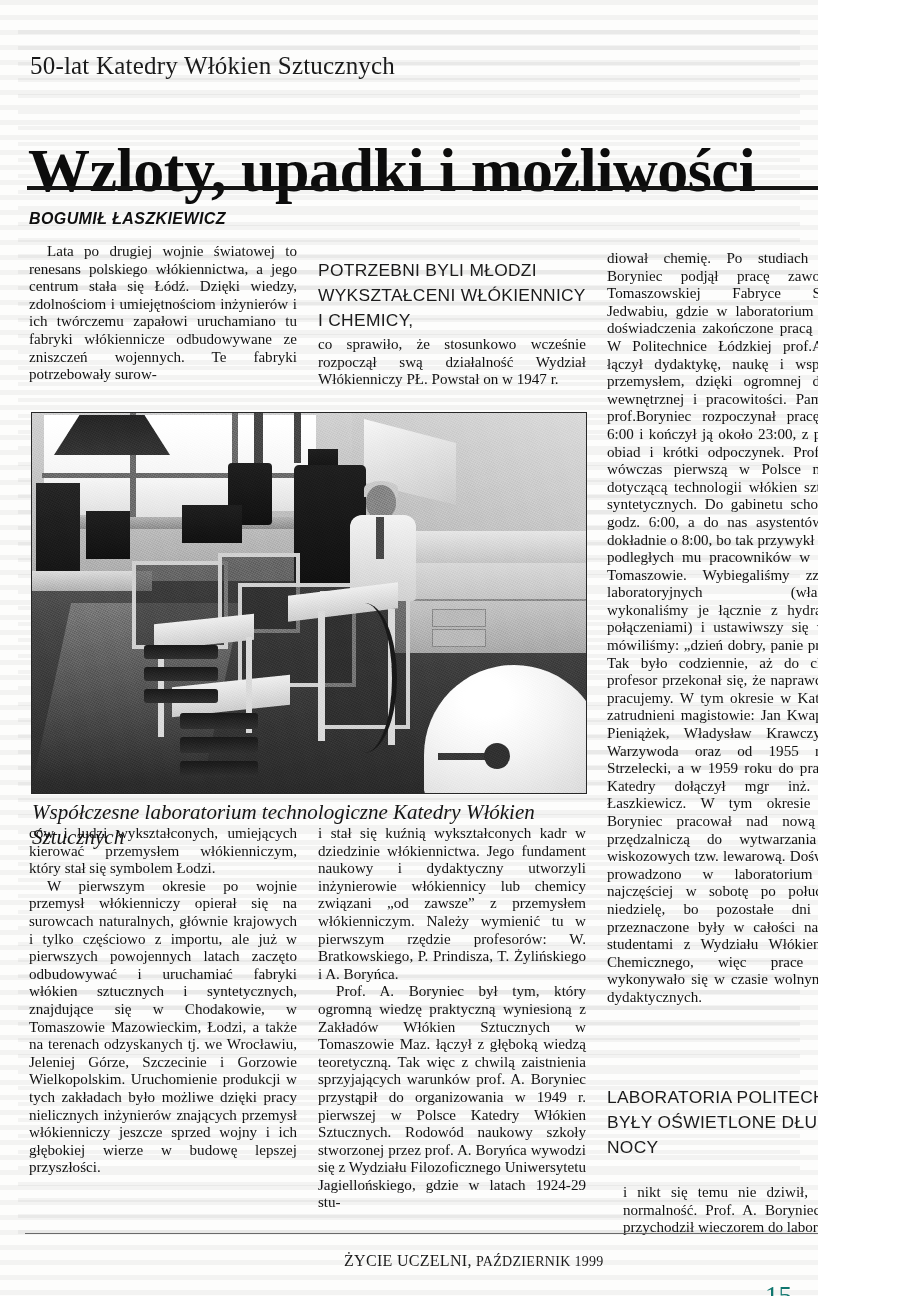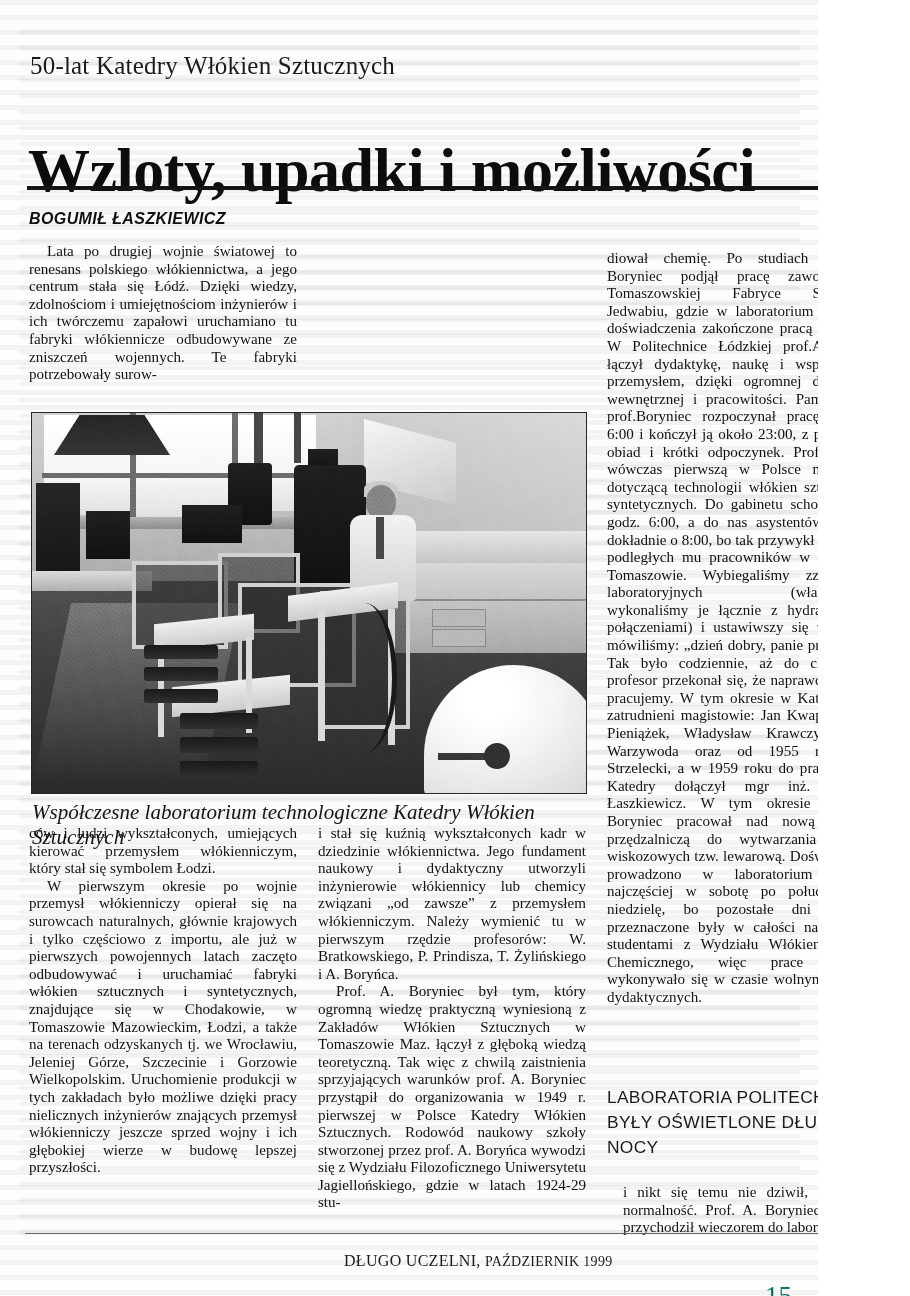--- a/index.html
+++ b/index.html
@@ -301,20 +301,24 @@
 
   <div class="kicker">50-lat Katedry Włókien Sztucznych</div>
   <h1 class="headline">Wzloty, upadki i możliwości</h1>
   <div class="rule-head"></div>
   <div class="byline">BOGUMIŁ ŁASZKIEWICZ</div>
 
   <div class="col" id="col1-top">
     <p>Lata po drugiej wojnie światowej to renesans polskiego włókiennictwa, a jego centrum stała się Łódź. Dzięki wiedzy, zdolnościom i umiejętnościom inżynierów i ich twórczemu zapałowi uruchamiano tu fabryki włókiennicze odbudowywane ze zniszczeń wojennych. Te fabryki potrzebowały surow-</p>
   </div>
 
+  <div class="pullquote" id="pq1">POTRZEBNI BYLI MŁODZI WYKSZTAŁCENI WŁÓKIENNICY I CHEMICY,</div>
+  <div class="col" id="col2-top">
+    <p class="noind">co sprawiło, że stosunkowo wcześnie rozpoczął swą działalność Wydział Włókienniczy PŁ. Powstał on w 1947 r.</p>
+  </div>
 
   <div class="col" id="col3">
     <p class="noind">diował chemię. Po studiach prof. A. Boryniec podjął pracę zawodową w Tomaszowskiej Fabryce Sztucznego Jedwabiu, gdzie w laboratorium prowadził doświadczenia zakończone pracą doktorską. W Politechnice Łódzkiej prof.A.Boryniec łączył dydaktykę, naukę i współpracę z przemysłem, dzięki ogromnej dyscyplinie wewnętrznej i pracowitości. Pamiętam, że prof.Boryniec rozpoczynał pracę o godz. 6:00 i kończył ją około 23:00, z przerwą na obiad i krótki odpoczynek. Profesor pisał wówczas pierwszą  w Polsce monografię dotyczącą technologii włókien sztucznych i syntetycznych. Do gabinetu schodził już o godz. 6:00, a do nas asystentów zaglądał dokładnie o 8:00, bo tak przywykł sprawdzać podległych mu pracowników w fabryce w Tomaszowie. Wybiegaliśmy zza stołów laboratoryjnych (własnoręcznie wykonaliśmy je łącznie z hydraulicznymi połączeniami) i ustawiwszy się w szeregu mówiliśmy: „dzień dobry, panie profesorze”. Tak było codziennie, aż do chwili gdy profesor przekonał się, że naprawdę solidnie pracujemy. W tym okresie w Katedrze byli zatrudnieni magistowie: Jan Kwapiński, Jan Pieniążek, Władysław Krawczyk i Jan Warzywoda oraz od 1955 r. Leszek Strzelecki, a w 1959 roku do pracowników Katedry dołączył mgr inż. Bogumił Łaszkiewicz. W tym okresie prof. A. Boryniec pracował nad nową maszyną przędzalniczą do wytwarzania włókien wiskozowych tzw. lewarową. Doświadczenia prowadzono w laboratorium Katedry najczęściej w sobotę po południu i w niedzielę, bo pozostałe dni tygodnia przeznaczone były w całości na pracę ze studentami z Wydziału Włókienniczego i Chemicznego, więc prace naukowe wykonywało się w czasie wolnym od zajęć dydaktycznych.</p>
   </div>
 
   <div class="pullquote" id="pq2">LABORATORIA POLITECHNIKI BYŁY OŚWIETLONE DŁUGO W NOCY</div>
   <div id="col3-tail">
     <p>i nikt się temu nie dziwił, to była normalność. Prof. A. Boryniec często przychodził wieczorem do laborato-</p>
   </div>
   <div class="arrow"></div>
@@ -383,17 +387,17 @@
     <p class="noind">ców i ludzi wykształconych, umiejących kierować przemysłem włókienniczym, który stał się symbolem Łodzi.</p>
     <p>W pierwszym okresie po wojnie przemysł włókienniczy opierał się na surowcach naturalnych, głównie krajowych i tylko częściowo z importu, ale już w pierwszych powojennych latach zaczęto odbudowywać i uruchamiać fabryki włókien sztucznych i syntetycznych, znajdujące się w Chodakowie, w Tomaszowie Mazowieckim, Łodzi, a także na terenach odzyskanych tj. we Wrocławiu, Jeleniej Górze, Szczecinie i Gorzowie Wielkopolskim. Uruchomienie produkcji w tych zakładach było możliwe dzięki pracy nielicznych inżynierów znających przemysł włókienniczy jeszcze sprzed wojny i ich głębokiej wierze w budowę lepszej przyszłości.</p>
   </div>
   <div class="col" id="col2-bot">
     <p class="noind">i stał się kuźnią wykształconych kadr w dziedzinie włókiennictwa. Jego fundament naukowy i dydaktyczny utworzyli inżynierowie włókiennicy lub chemicy związani „od zawsze” z przemysłem włókienniczym. Należy wymienić tu w pierwszym rzędzie profesorów: W. Bratkowskiego, P. Prindisza, T. Żylińskiego i A. Boryńca.</p>
     <p>Prof. A. Boryniec był tym, który ogromną wiedzę praktyczną wyniesioną z Zakładów Włókien Sztucznych w Tomaszowie Maz. łączył z głęboką wiedzą teoretyczną. Tak więc z chwilą zaistnienia sprzyjających warunków prof. A. Boryniec przystąpił do organizowania w 1949 r. pierwszej w Polsce Katedry Włókien Sztucznych. Rodowód naukowy szkoły stworzonej przez prof. A. Boryńca wywodzi się z Wydziału Filozoficznego Uniwersytetu Jagiellońskiego, gdzie w latach 1924-29 stu-</p>
   </div>
 
   <div class="rule-foot"></div>
   <div class="footer-text">
-    <span>DŁUGO UCZELNI,</span>
+    <span>ŻYCIE UCZELNI,</span>
     <span class="mo">PAŹDZIERNIK 1999</span>
   </div>
   <div class="page-num">15</div>
 </div>
 
 </body></html>

